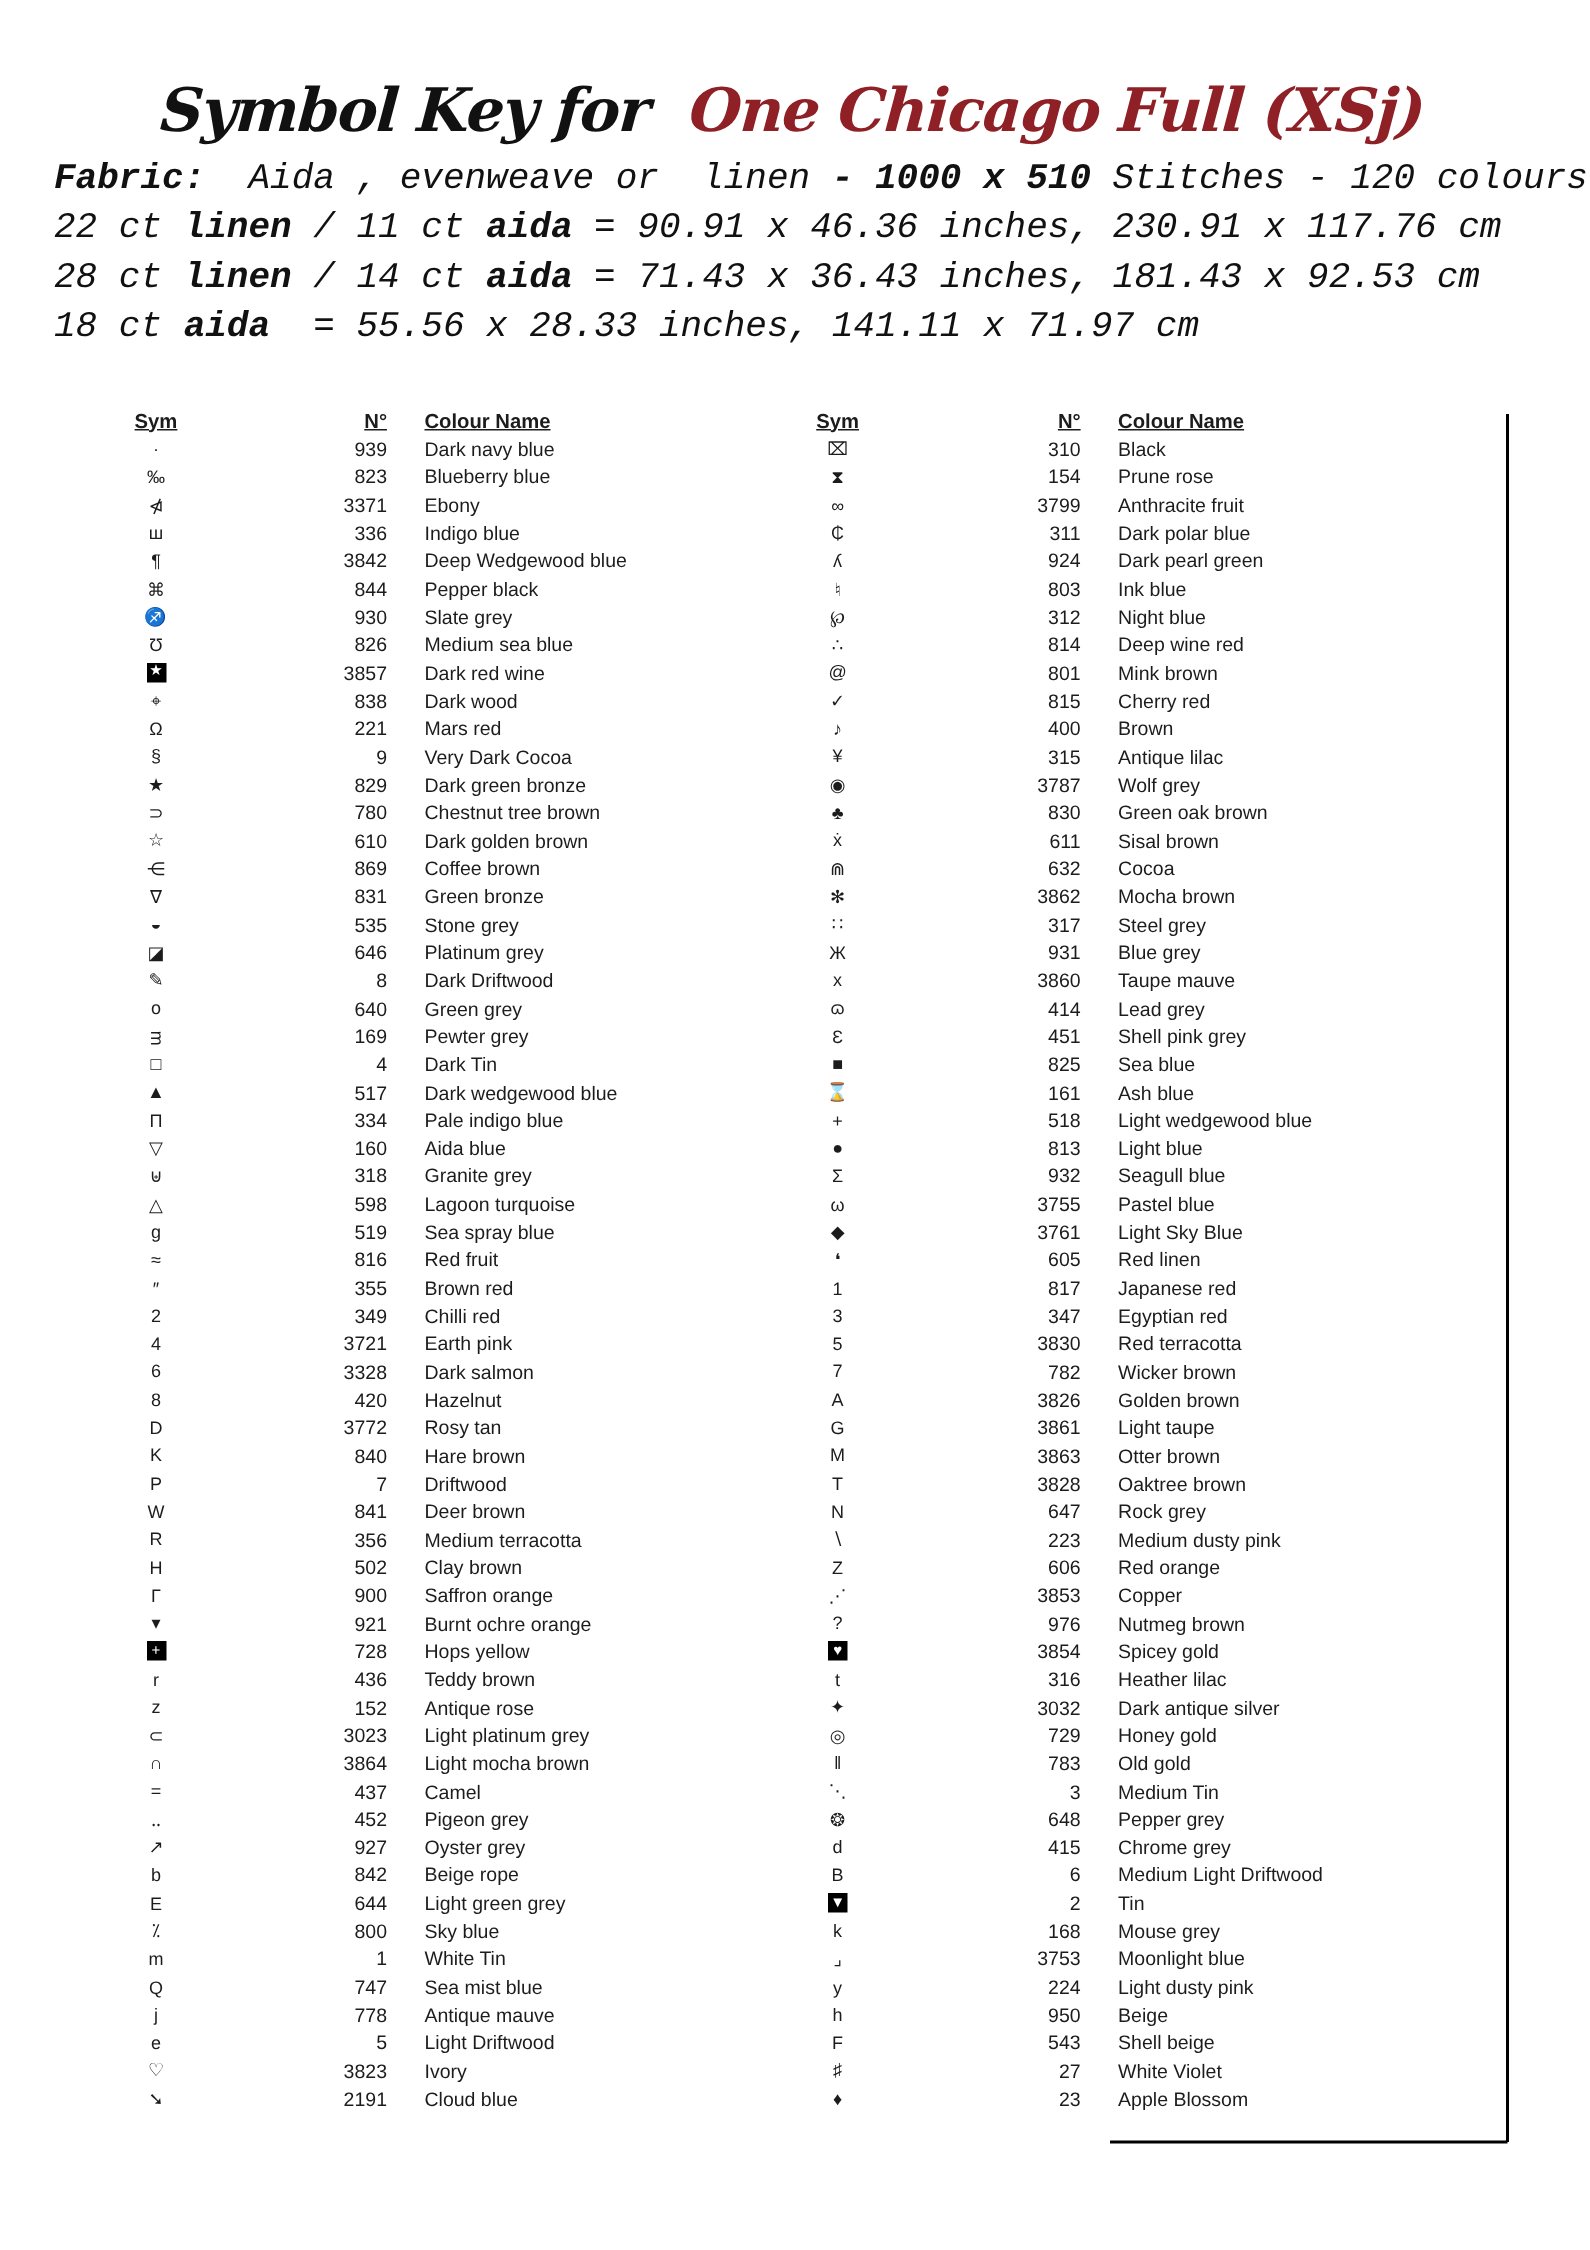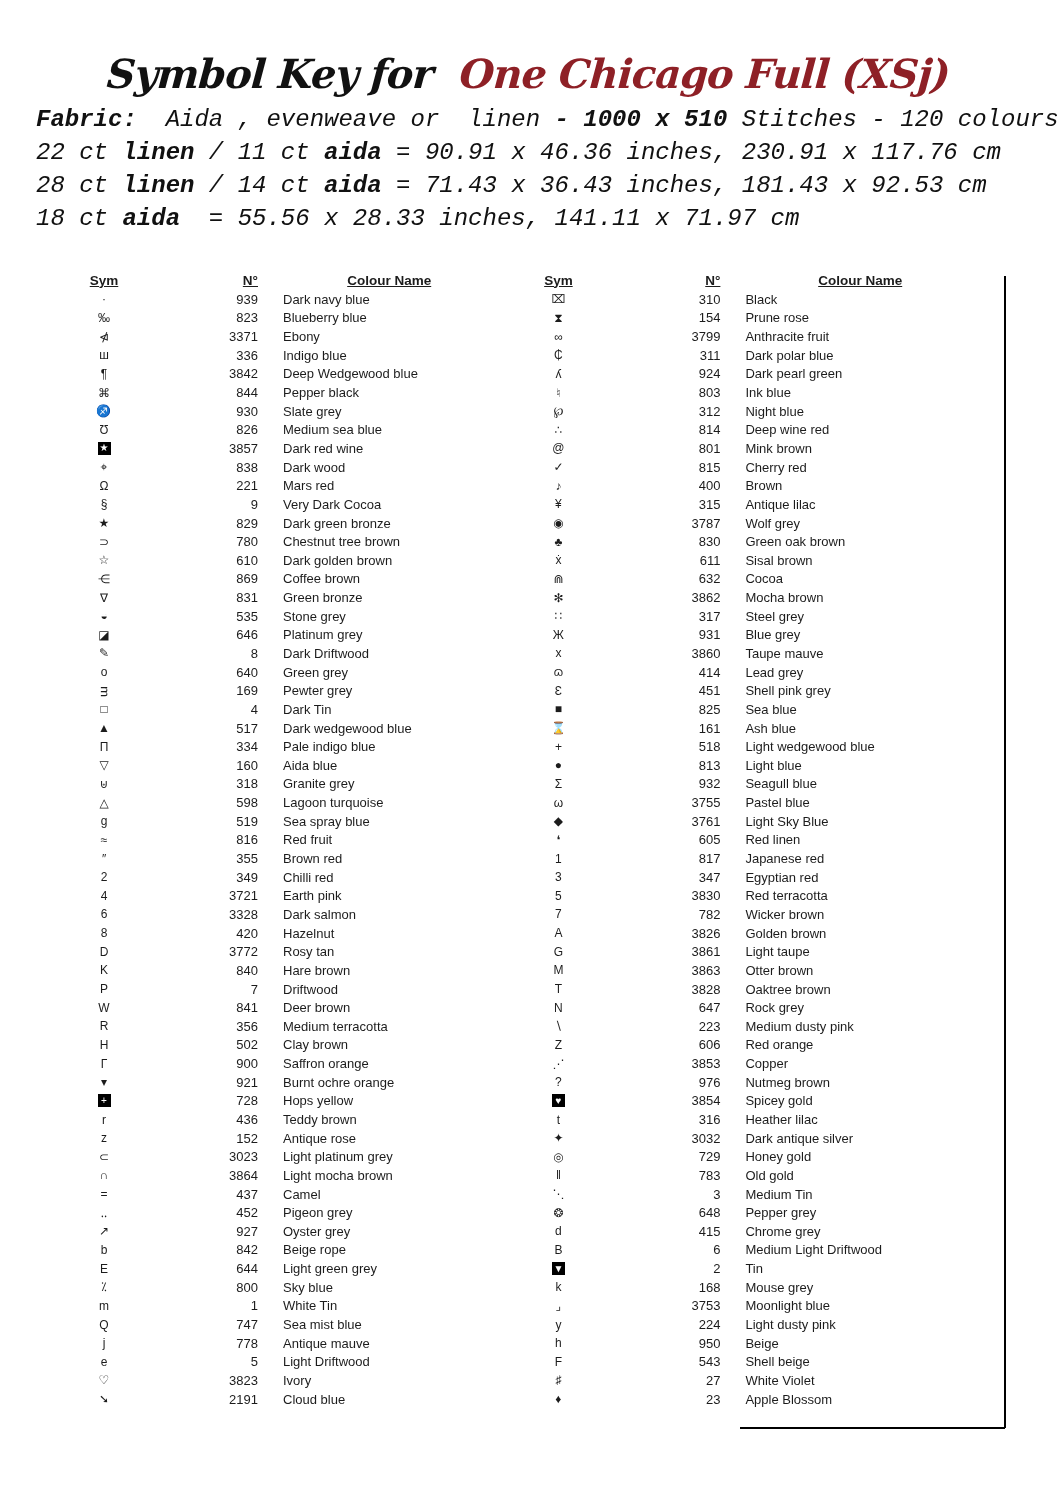--- a/index.html
+++ b/index.html
@@ -42,21 +42,21 @@
     width:975px;
     display:flex;
   }
   .tbl{position:relative;}
   .tbl.left{width:450px;margin-left:60px;}
   .tbl.right{width:475px;margin-left:20px;}
   .hdr,.row{display:grid;align-items:center;}
   .tbl.left .hdr,.tbl.left .row{grid-template-columns:88px 110px 1fr;}
   .tbl.right .hdr,.tbl.right .row{grid-template-columns:86px 119px 1fr;}
   .hdr{height:20px;font-weight:bold;font-size:13.5px;}
-  .hdr span{text-decoration:underline;text-align:center;}
+  .hdr span{text-decoration:underline;}
   .hdr .h-sym{text-align:center;}
   .hdr .h-num{text-align:right;}
   .hdr .h-name{padding-left:25px;}
   .row{height:18.65px;font-size:13px;}
   .cell.sym{text-align:center;font-size:12px;line-height:1;}
   .cell.num{text-align:right;}
   .cell.name{padding-left:25px;white-space:nowrap;}
   .sym.inv{font-size:0;}
   .sym.inv i{
     font-style:normal;

